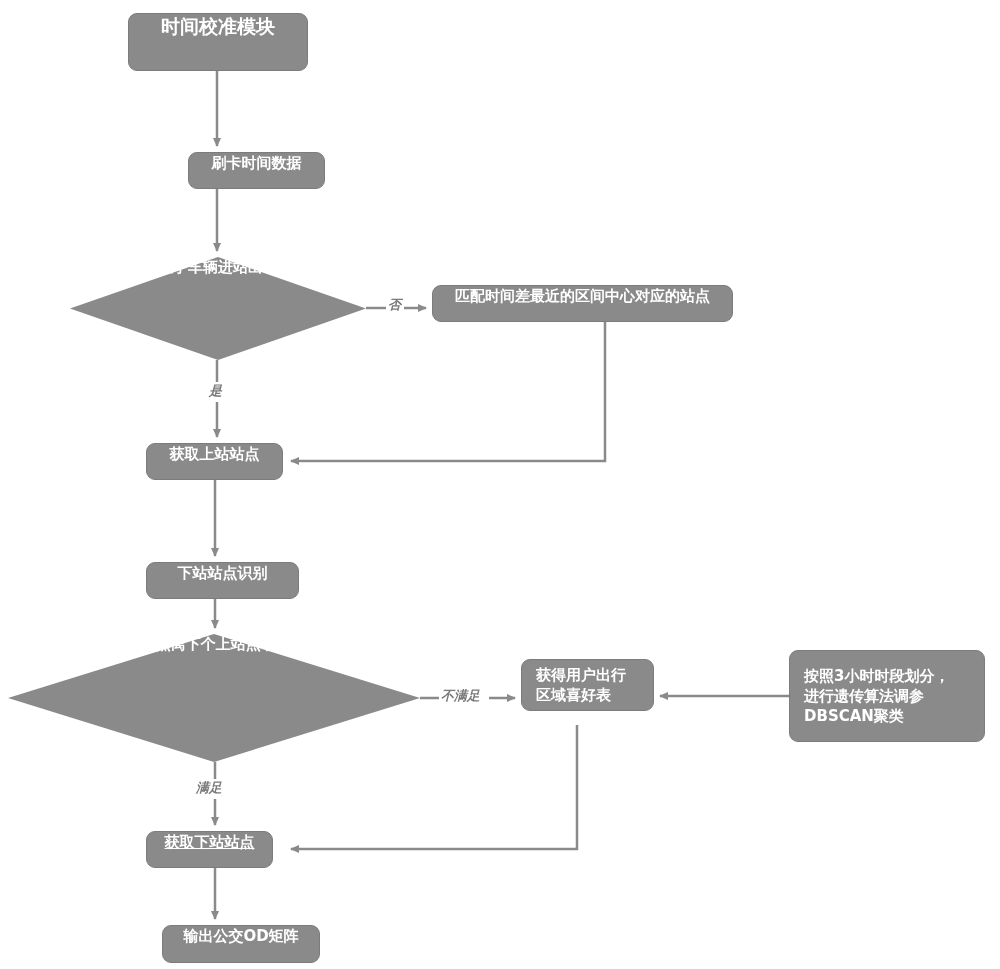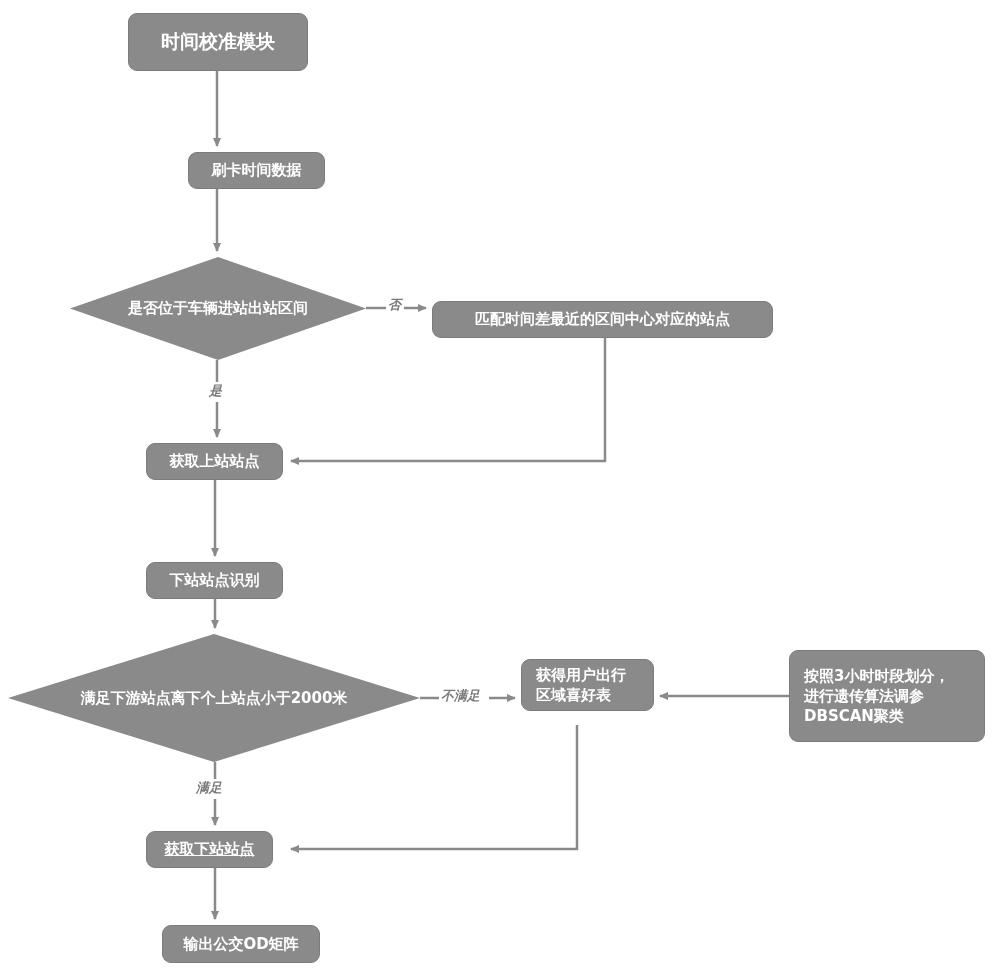--- a/index.html
+++ b/index.html
@@ -23,21 +23,21 @@
     left: 0;
     top: 0;
     width: 1000px;
     height: 969px;
     pointer-events: none;
   }
   .node {
     position: absolute;
     box-sizing: border-box;
     display: flex;
-    align-items: center;
+    align-items: flex-start;
     justify-content: center;
     color: #ffffff;
     font-weight: bold;
     text-align: center;
     line-height: 1.35;
     z-index: 2;
   }
   .node.box {
     background: #8a8a8a;
     border: 1px solid #7c7c7c;
@@ -127,29 +127,29 @@
 
   <div class="node box" style="left:148px; top:152px; width:137px; height:37px; font-size:15px;margin-left:40px;">
     <span>刷卡时间数据</span>
   </div>
 
   <div class="node diamond" style="left:70px; top:257px; width:296px; height:103px; font-size:15px;">
     <span class="diamond-shape"></span>
     <span class="diamond-label">是否位于车辆进站出站区间</span>
   </div>
 
-  <div class="node box" style="left:432px; top:285px; width:341px; height:37px; font-size:15px;margin-top:16px;">
+  <div class="node box" style="left:432px; top:285px; width:301px; height:37px; font-size:15px;">
     <span>匹配时间差最近的区间中心对应的站点</span>
   </div>
 
   <div class="node box" style="left:146px; top:443px; width:137px; height:37px; font-size:15px;">
     <span>获取上站站点</span>
   </div>
 
-  <div class="node box" style="left:146px; top:562px; width:137px; height:37px; font-size:15px;">
+  <div class="node box" style="left:146px; top:562px; width:153px; height:37px; font-size:15px;">
     <span>下站站点识别</span>
   </div>
 
   <div class="node diamond" style="left:8px; top:634px; width:412px; height:128px; font-size:15px;">
     <span class="diamond-shape"></span>
     <span class="diamond-label">满足下游站点离下个上站点小于2000米</span>
   </div>
 
   <div class="node box multiline" style="left:521px; top:659px; width:133px; height:52px; font-size:15px; white-space:pre-line;">
     <span style="white-space:pre-line;">获得用户出行

